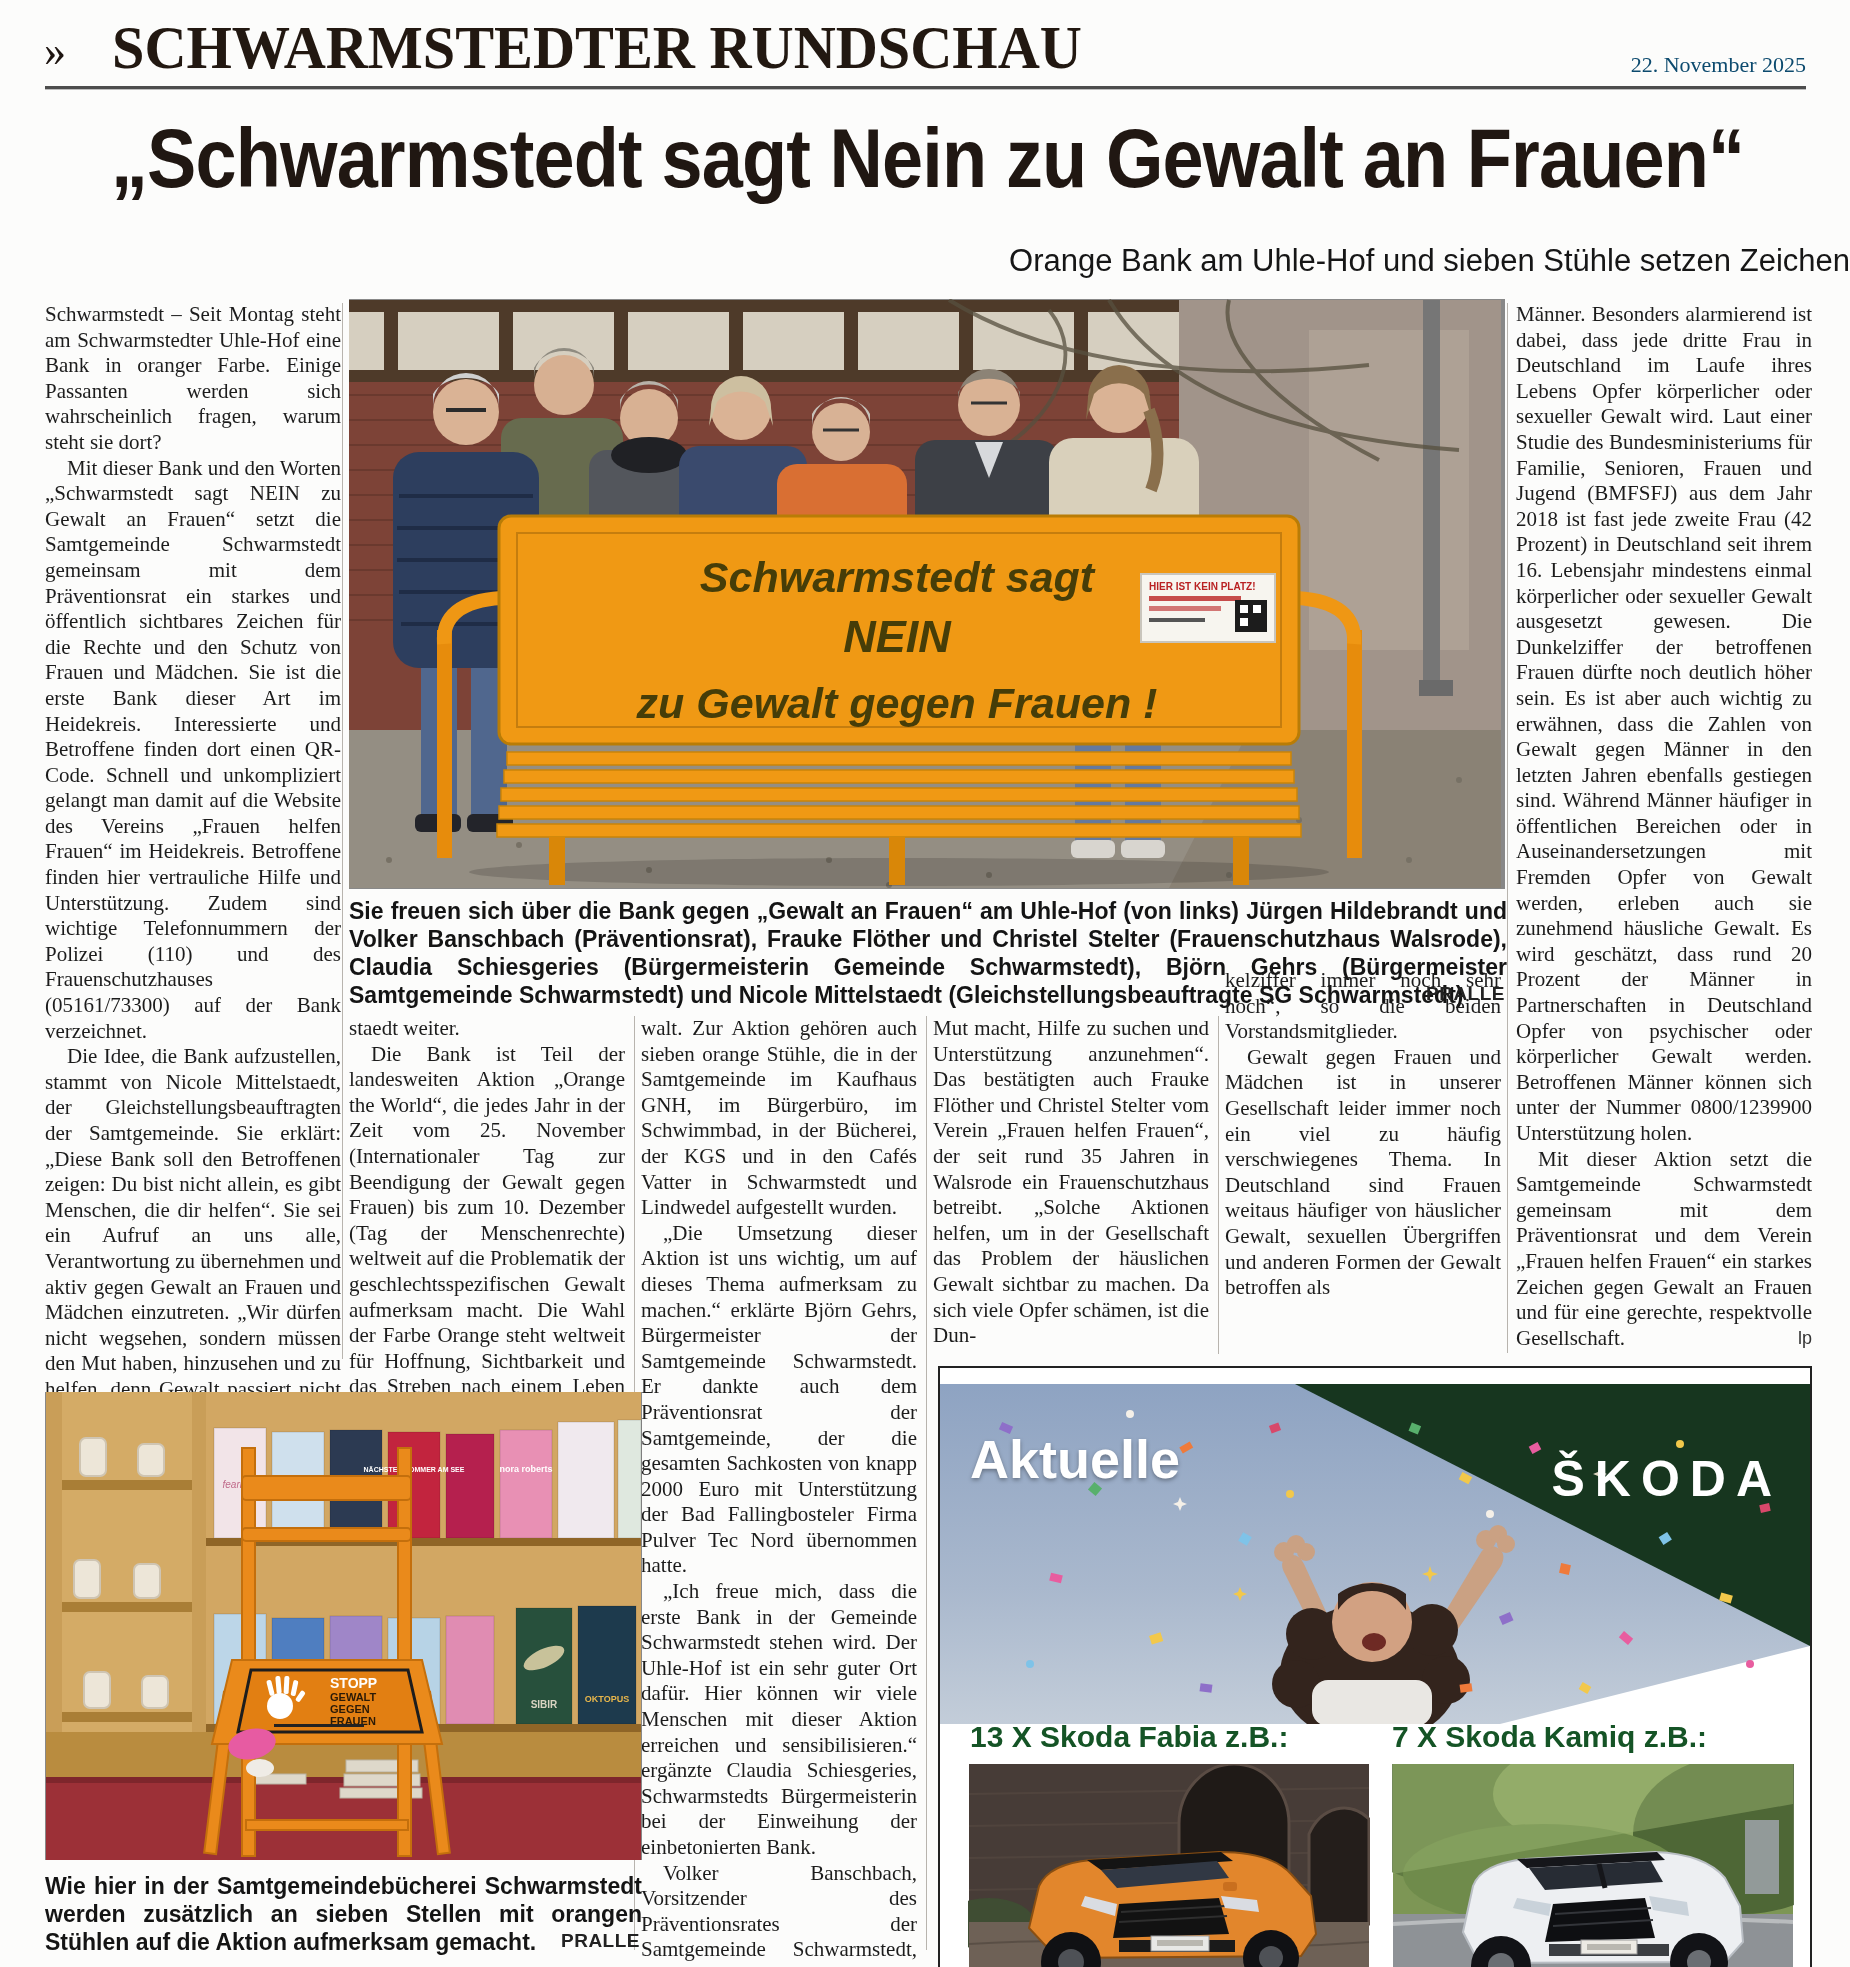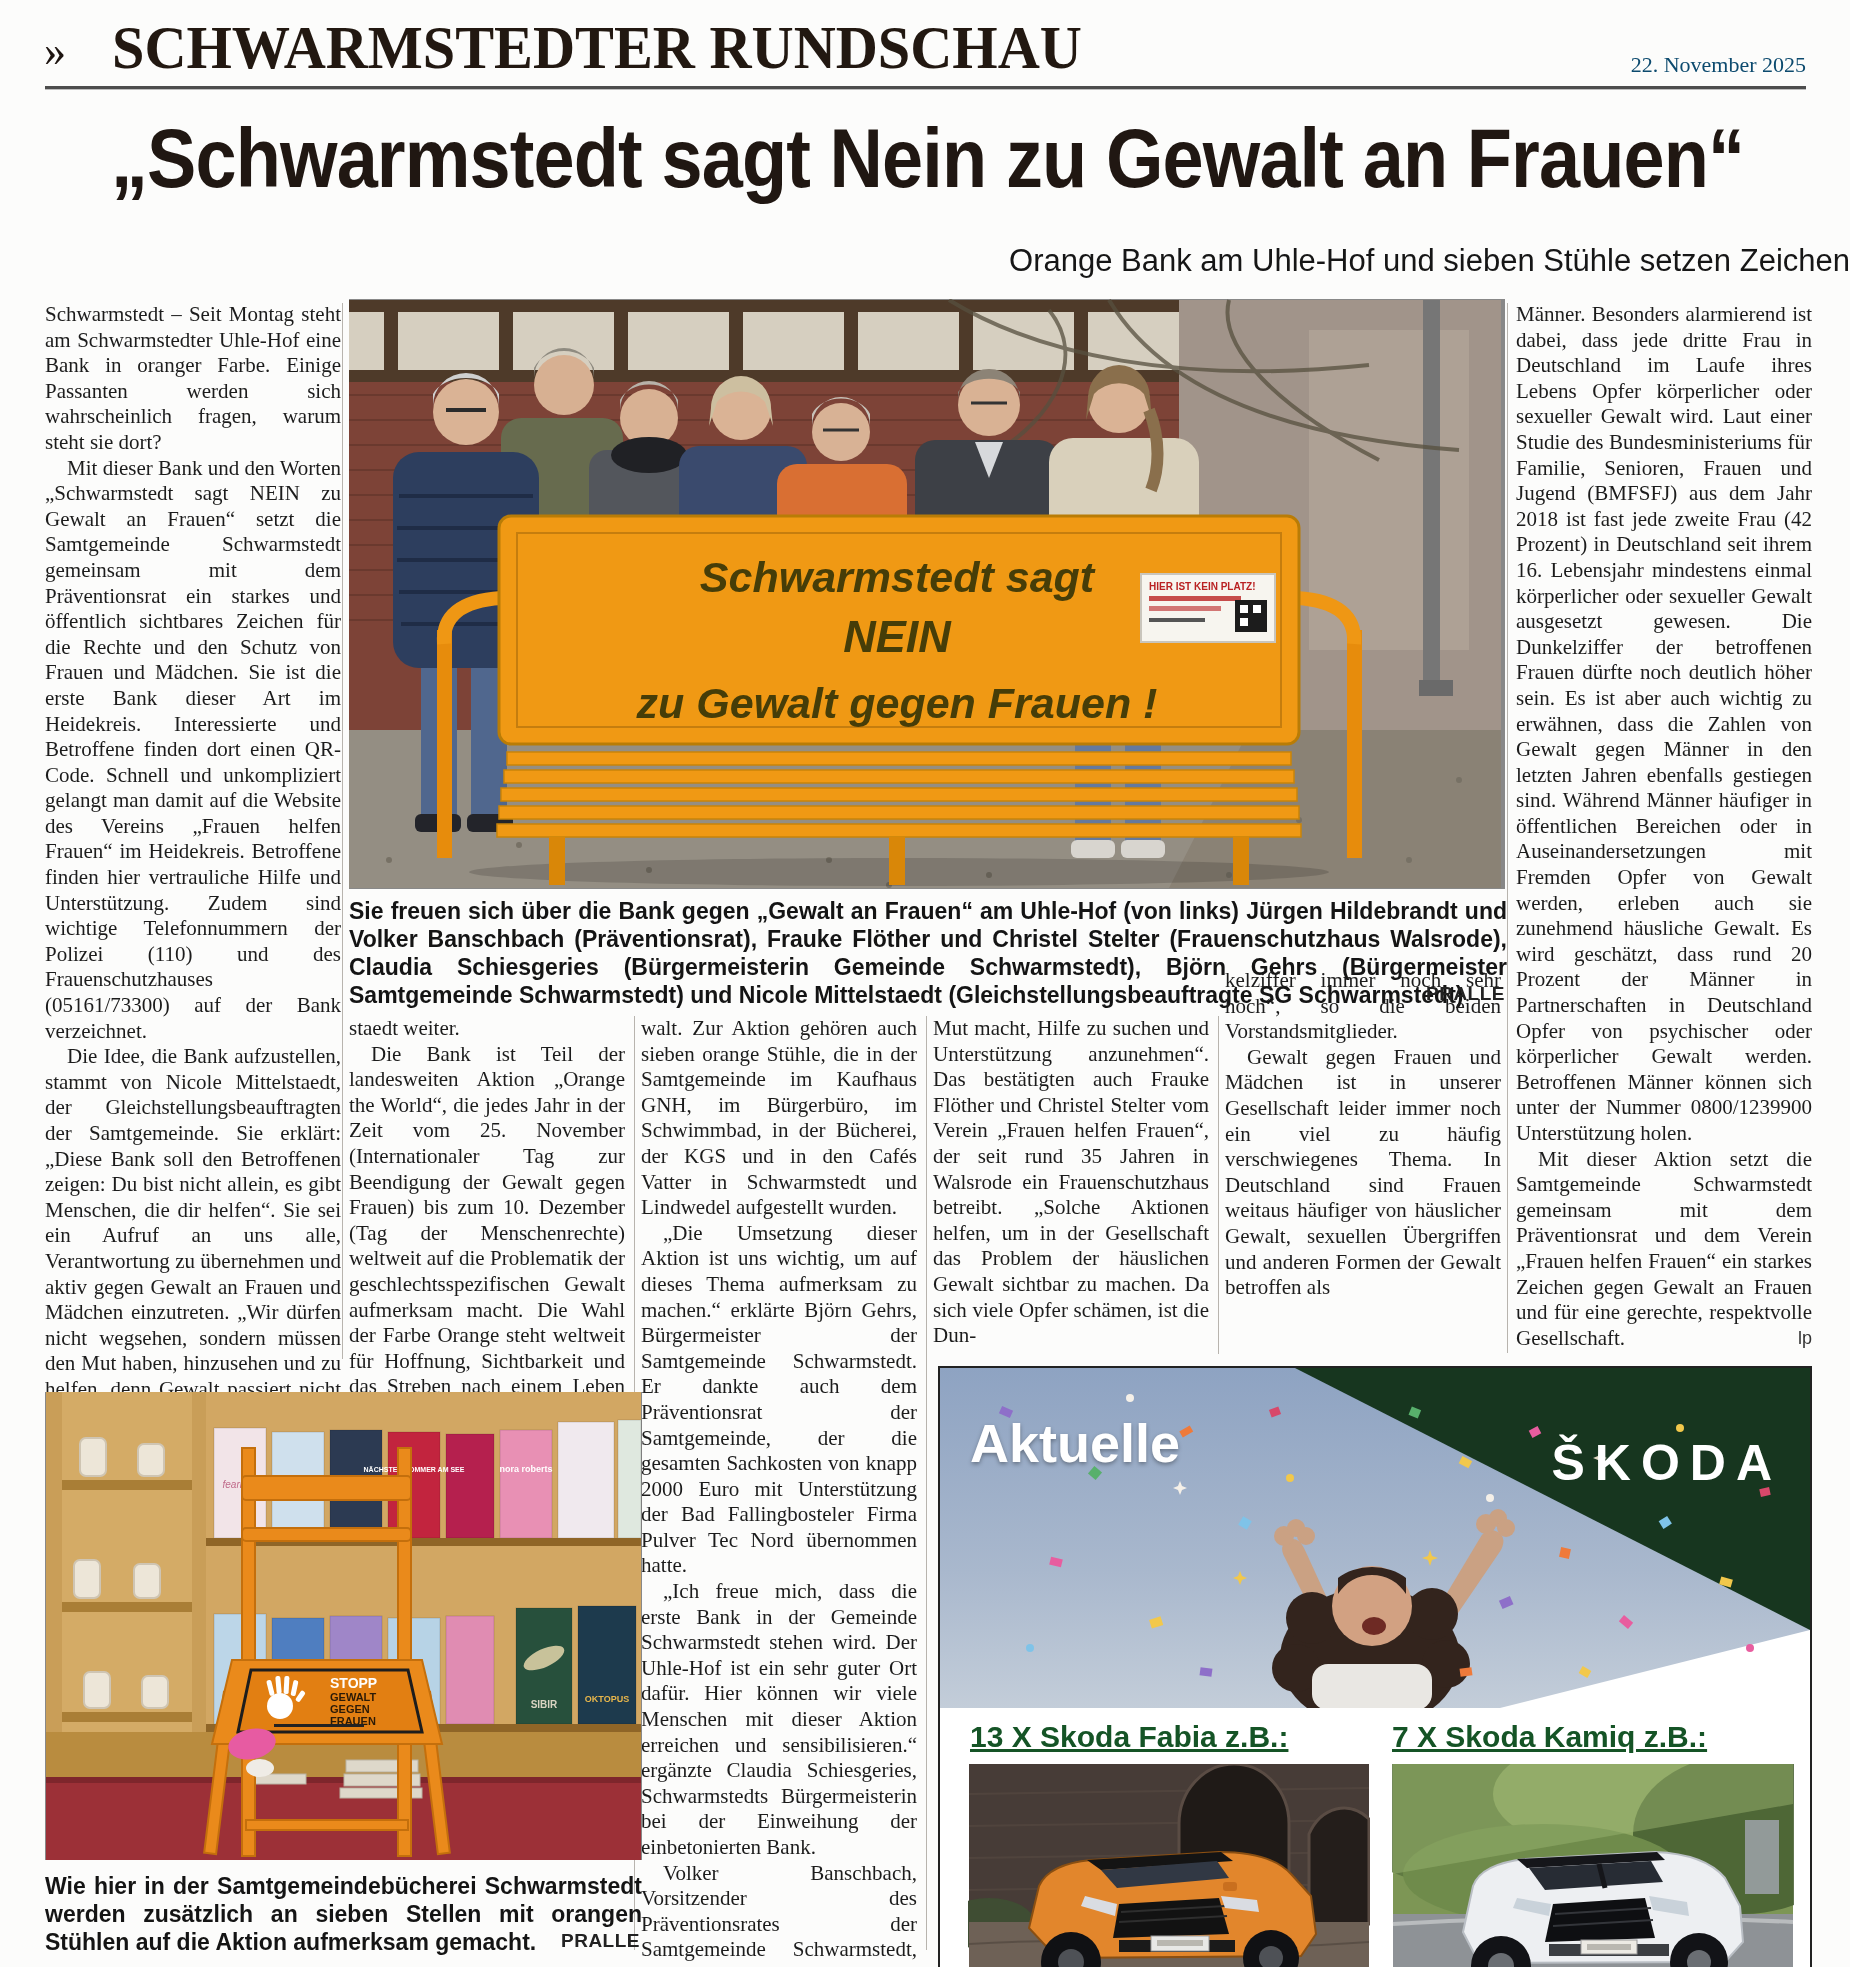--- a/index.html
+++ b/index.html
@@ -35,28 +35,28 @@
            line-height:28px;color:#141414;text-align:justify;}
   .cap-credit{position:absolute;right:2px;bottom:1px;font-family:"Liberation Sans",sans-serif;
            font-weight:bold;font-size:19px;letter-spacing:.5px;color:#222;}
 
   
   .photo{overflow:hidden;background:#888;}
   .photo svg{display:block;}
 
   
   .ad{left:938px;top:1366px;width:874px;height:660px;border:2px solid #222;background:#fff;box-sizing:border-box;}
-  .ad-photo{position:absolute;left:0;top:0;width:870px;height:340px;overflow:hidden;
+  .ad-photo{position:absolute;left:0;top:16px;width:870px;height:340px;overflow:hidden;
             background:linear-gradient(180deg,#8ea3c2 0%,#a9b8cd 60%,#c3cdd9 100%);}
   .ad-title{position:absolute;left:30px;font-family:"Liberation Sans",sans-serif;font-weight:bold;
             color:#fff;font-size:54px;text-shadow:0 2px 4px rgba(0,0,0,.35);}
   .ad-brand{position:absolute;right:28px;top:66px;font-family:"Liberation Sans",sans-serif;font-weight:bold;
             color:#fff;font-size:50px;letter-spacing:10px;}
   .offer-heading{position:absolute;font-family:"Liberation Sans",sans-serif;font-weight:bold;
-            font-size:30px;color:#155426;text-decoration:underline;}
+            font-size:30px;color:#155426;}
   .car-photo{position:absolute;top:396px;width:402px;height:252px;overflow:hidden;}
 </style>
 </head>
 <body>
 
 <div id="page">
 
   <div class="abs marker">»</div>
   <div class="abs masthead">SCHWARMSTEDTER RUNDSCHAU</div>
   <div class="abs issue-date">22. November 2025</div>

